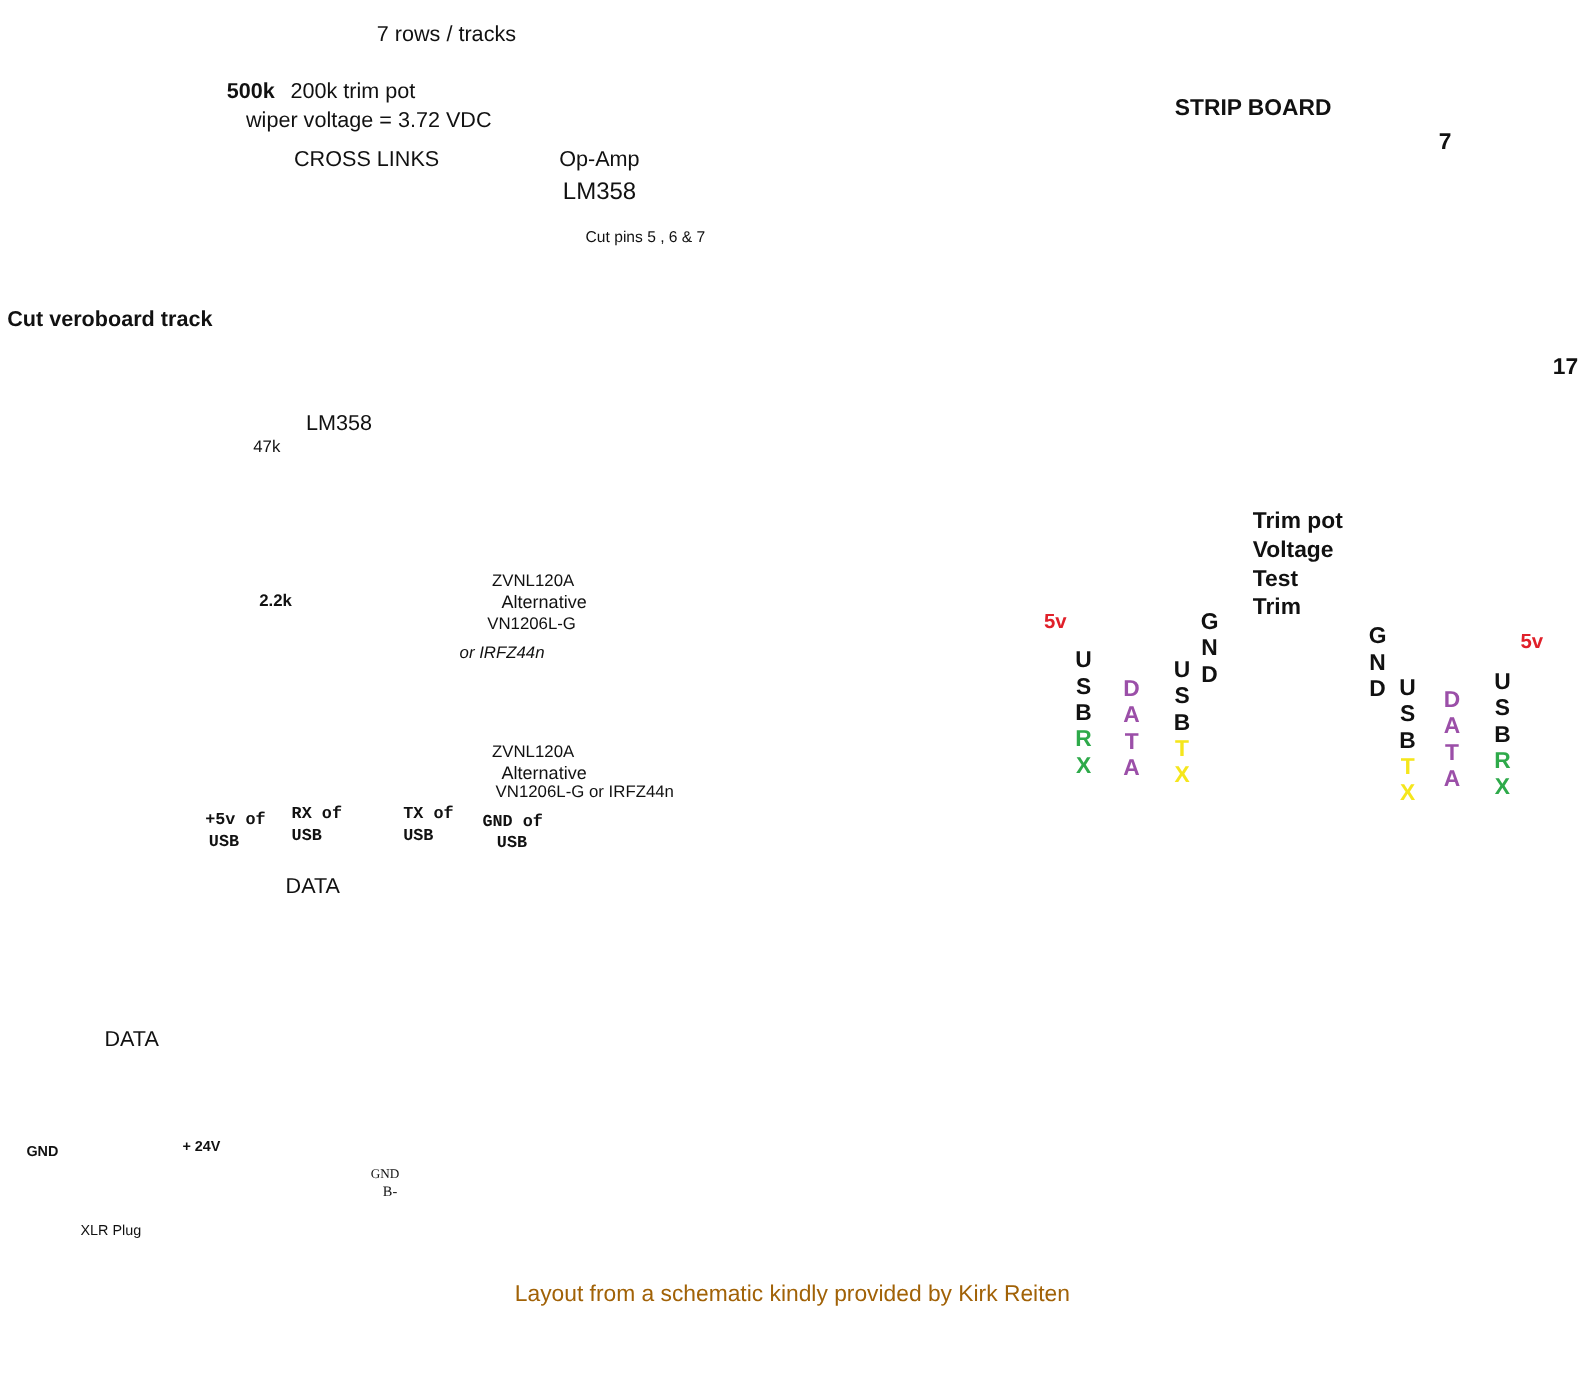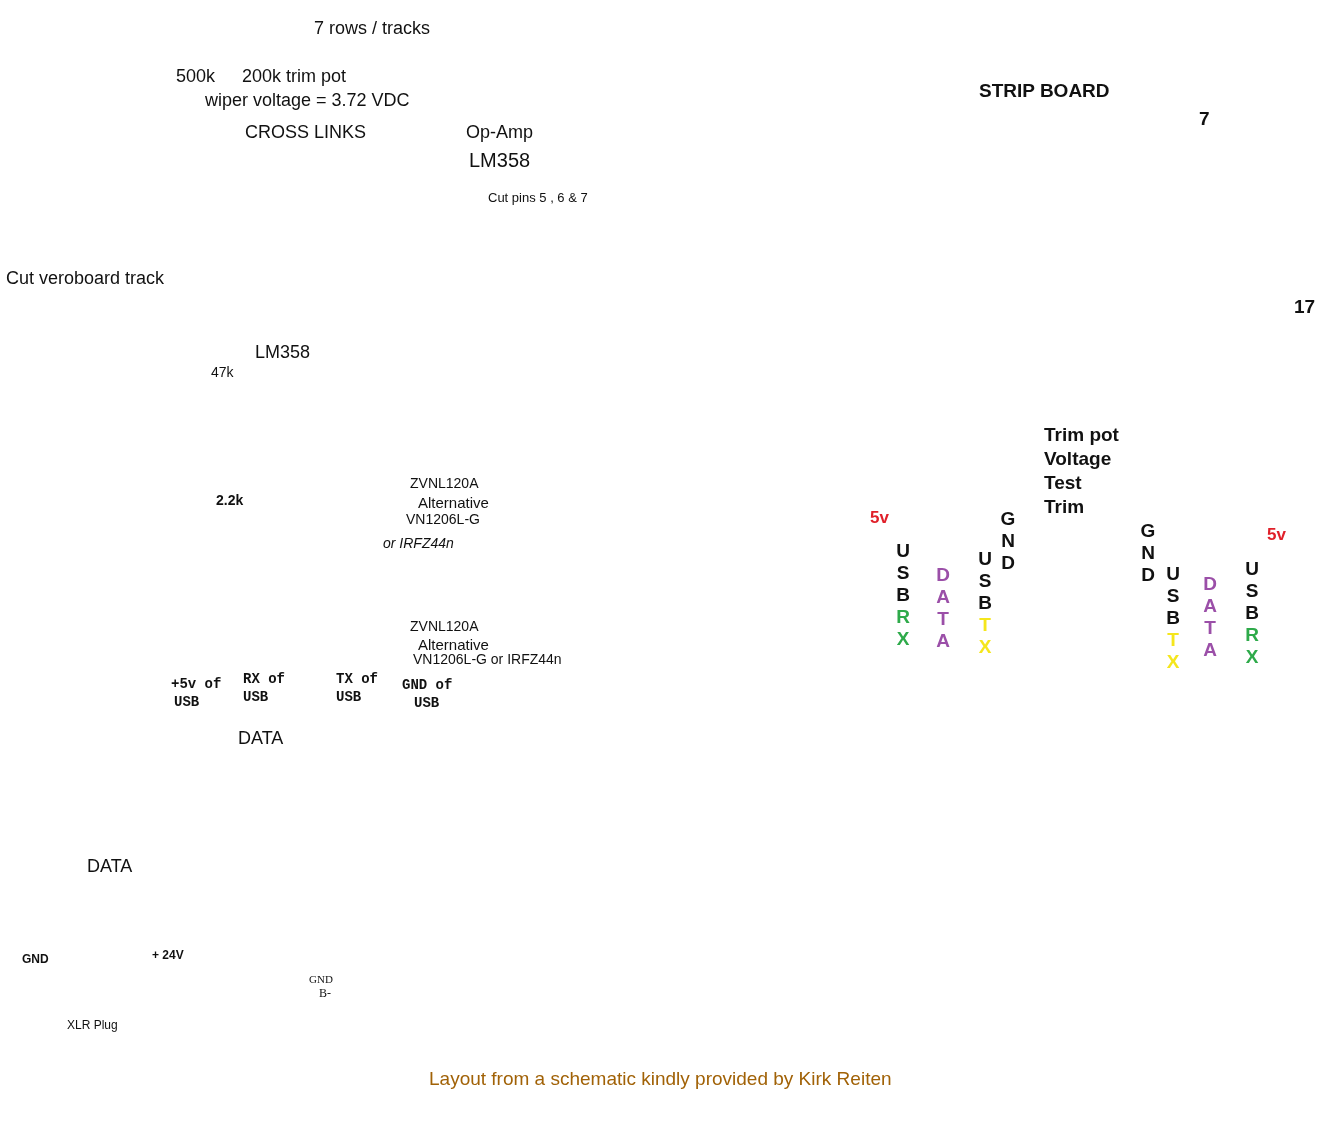--- a/index.html
+++ b/index.html
@@ -14,26 +14,26 @@
   svg text { font-family: "Liberation Sans", sans-serif; }
   .vlet { position: absolute; font-weight: bold; font-size: 19px; line-height: 22px;
           text-align: center; width: 20px; white-space: normal; }
   .vlet span { display: block; }
   #main-svg { position: absolute; left: 0; top: 0; }
 </style>
 </head>
 <body>
 
 <div class="abs t18" style="left:278px;top:18px;margin-left:36px;">7 rows / tracks</div>
-<div class="abs t18" style="left:176px;top:66px;">500k</div>
+<div class="abs t18" style="left:189px;top:66px;font-weight:bold;">500k</div>
 <div class="abs t18" style="left:242px;top:66px;">200k trim pot</div>
 <div class="abs t18" style="left:205px;top:90px;">wiper voltage = 3.72 VDC</div>
 <div class="abs t18" style="left:245px;top:122px;">CROSS LINKS</div>
 
-<div class="abs t18" style="left:6px;top:268px;">Cut veroboard track</div>
+<div class="abs t18" style="left:6px;top:256px;font-weight:bold;">Cut veroboard track</div>
 
 <div class="abs t18" style="left:466px;top:122px;">Op-Amp</div>
 <div class="abs t20" style="left:469px;top:149px;">LM358</div>
 <div class="abs" style="left:488px;top:190px;font-size:13px;">Cut pins 5 , 6 &amp; 7</div>
 
 <div class="abs t18" style="left:255px;top:342px;">LM358</div>
 <div class="abs t17" style="left:211px;top:364px;">47k</div>
 <div class="abs t17" style="left:216px;top:492px;font-weight:bold;">2.2k</div>
 
 <div class="abs t17" style="left:410px;top:475px;">ZVNL120A</div>

